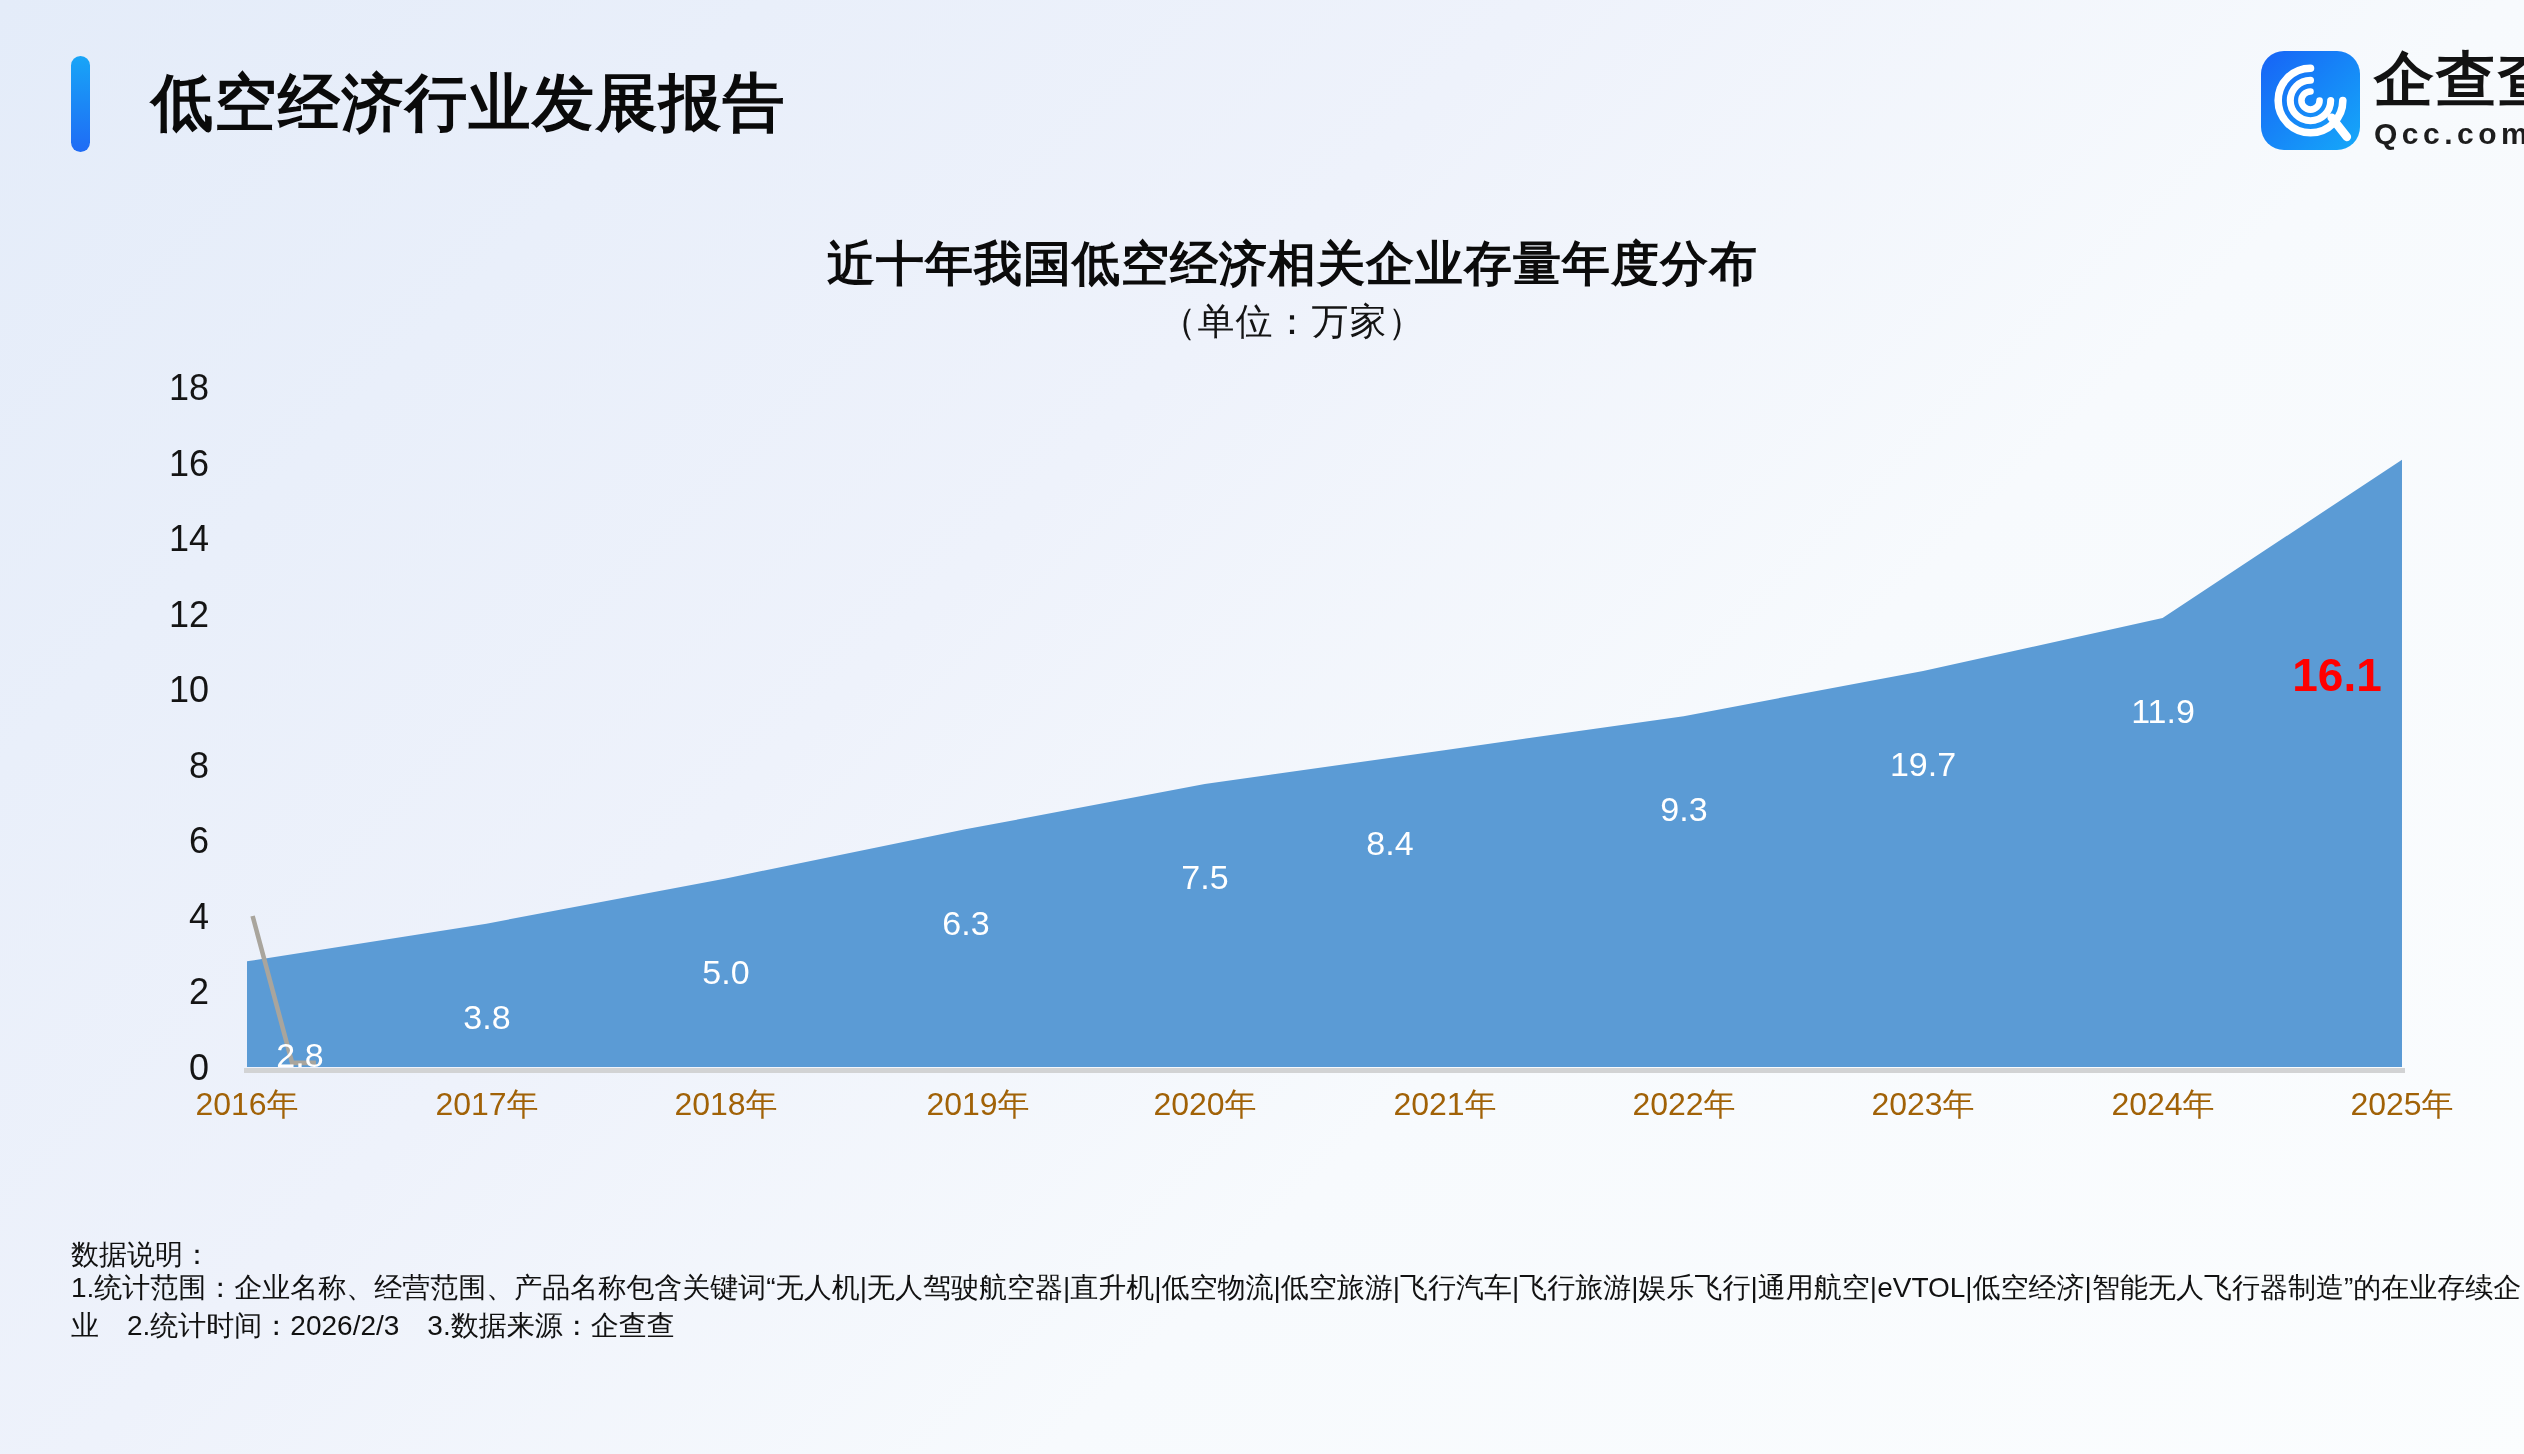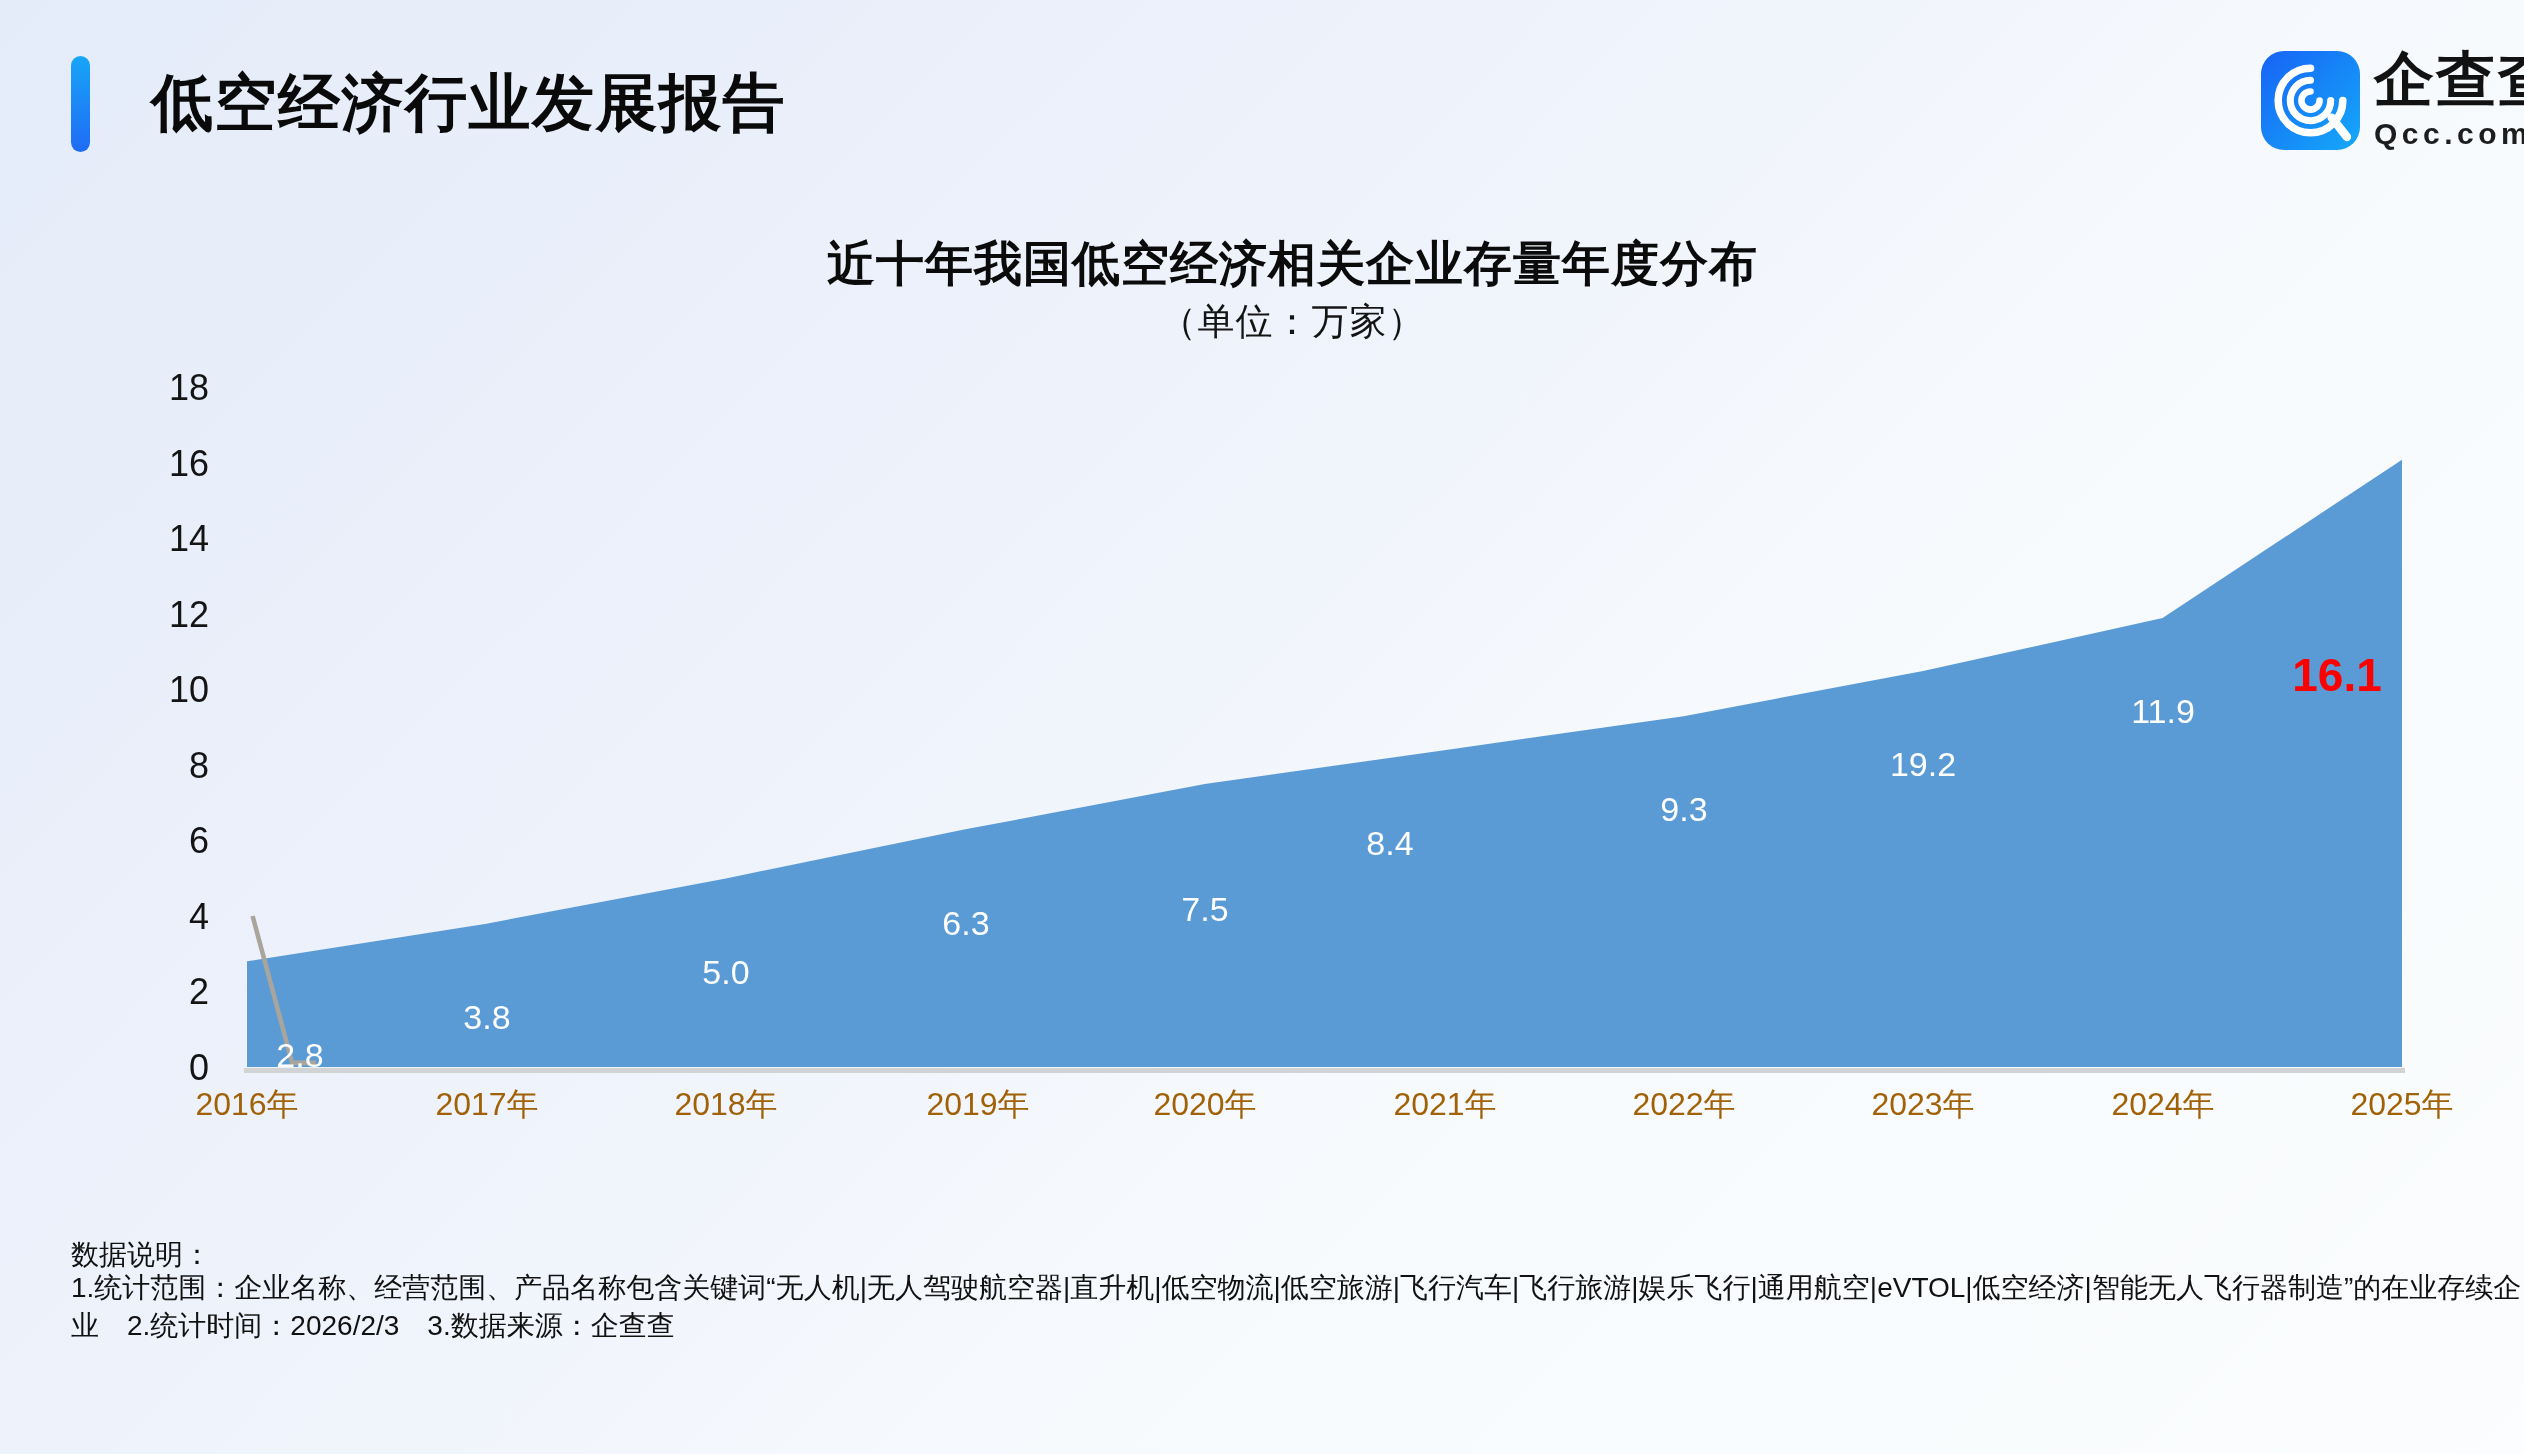--- a/index.html
+++ b/index.html
@@ -173,27 +173,27 @@
     <div class="ytick" style="top: 639px;">2</div>
     <div class="ytick" style="top: 715px;">0</div>
     <div class="vlabel" style="left: 300px; top: 685px;">2.8</div>
     <div class="xtick" style="left: 247px;">2016年</div>
     <div class="vlabel" style="left: 487px; top: 647px;">3.8</div>
     <div class="xtick" style="left: 487px;">2017年</div>
     <div class="vlabel" style="left: 726px; top: 602px;">5.0</div>
     <div class="xtick" style="left: 726px;">2018年</div>
     <div class="vlabel" style="left: 966px; top: 553px;">6.3</div>
     <div class="xtick" style="left: 966px; margin-left: 12px;">2019年</div>
-    <div class="vlabel" style="left: 1205px; top: 507px; margin-top: 32px;">7.5</div>
+    <div class="vlabel" style="left: 1205px; top: 507px;">7.5</div>
     <div class="xtick" style="left: 1205px;">2020年</div>
     <div class="vlabel" style="left: 1390px; top: 473px;">8.4</div>
     <div class="xtick" style="left: 1445px;">2021年</div>
     <div class="vlabel" style="left: 1684px; top: 439px;">9.3</div>
     <div class="xtick" style="left: 1684px; text-align: right;">2022年</div>
-    <div class="vlabel" style="left: 1923px; top: 394px;">19.2</div>
+    <div class="vlabel" style="left: 1923px; top: 394px;">19.7</div>
     <div class="xtick" style="left: 1923px;">2023年</div>
     <div class="vlabel" style="left: 2163px; top: 341px;">11.9</div>
     <div class="xtick" style="left: 2163px;">2024年</div>
     <div class="vlabel highlight" style="left: 2337px; top: 299px;">16.1</div>
     <div class="xtick" style="left: 2402px;">2025年</div>
   </div>
 
 <div id="footnote">
   <div id="fn-head">数据说明：</div>
   <div id="fn-body">1.统计范围：企业名称、经营范围、产品名称包含关键词“无人机|无人驾驶航空器|直升机|低空物流|低空旅游|飞行汽车|飞行旅游|娱乐飞行|通用航空|eVTOL|低空经济|智能无人飞行器制造”的在业存续企业　2.统计时间：2026/2/3　3.数据来源：企查查</div>

